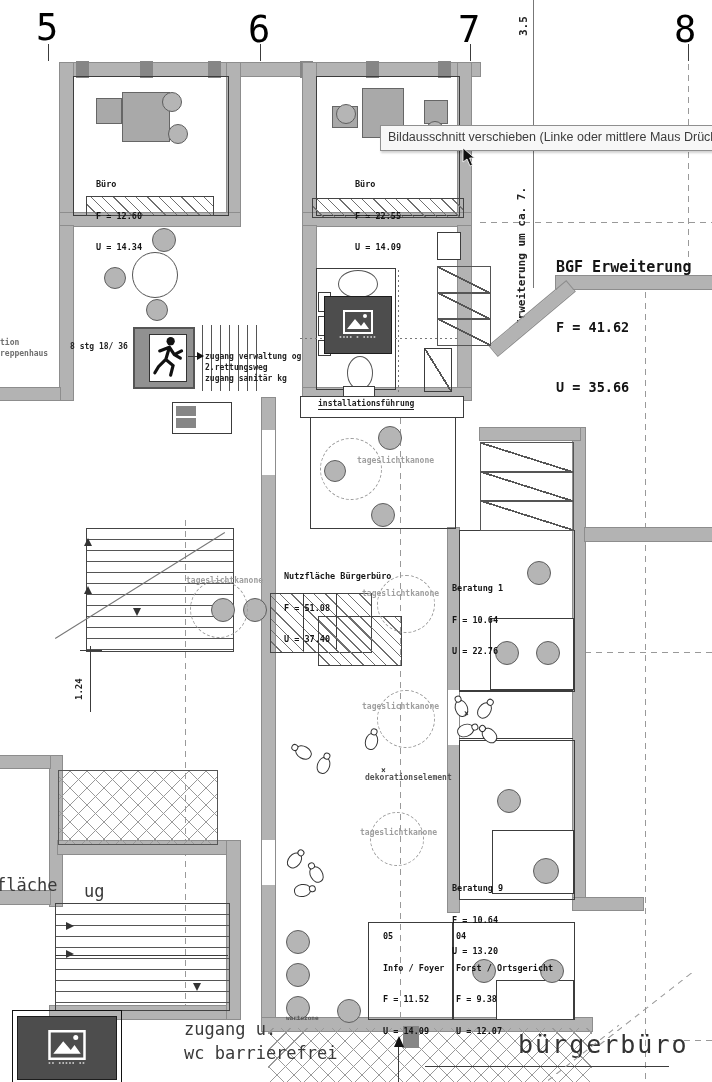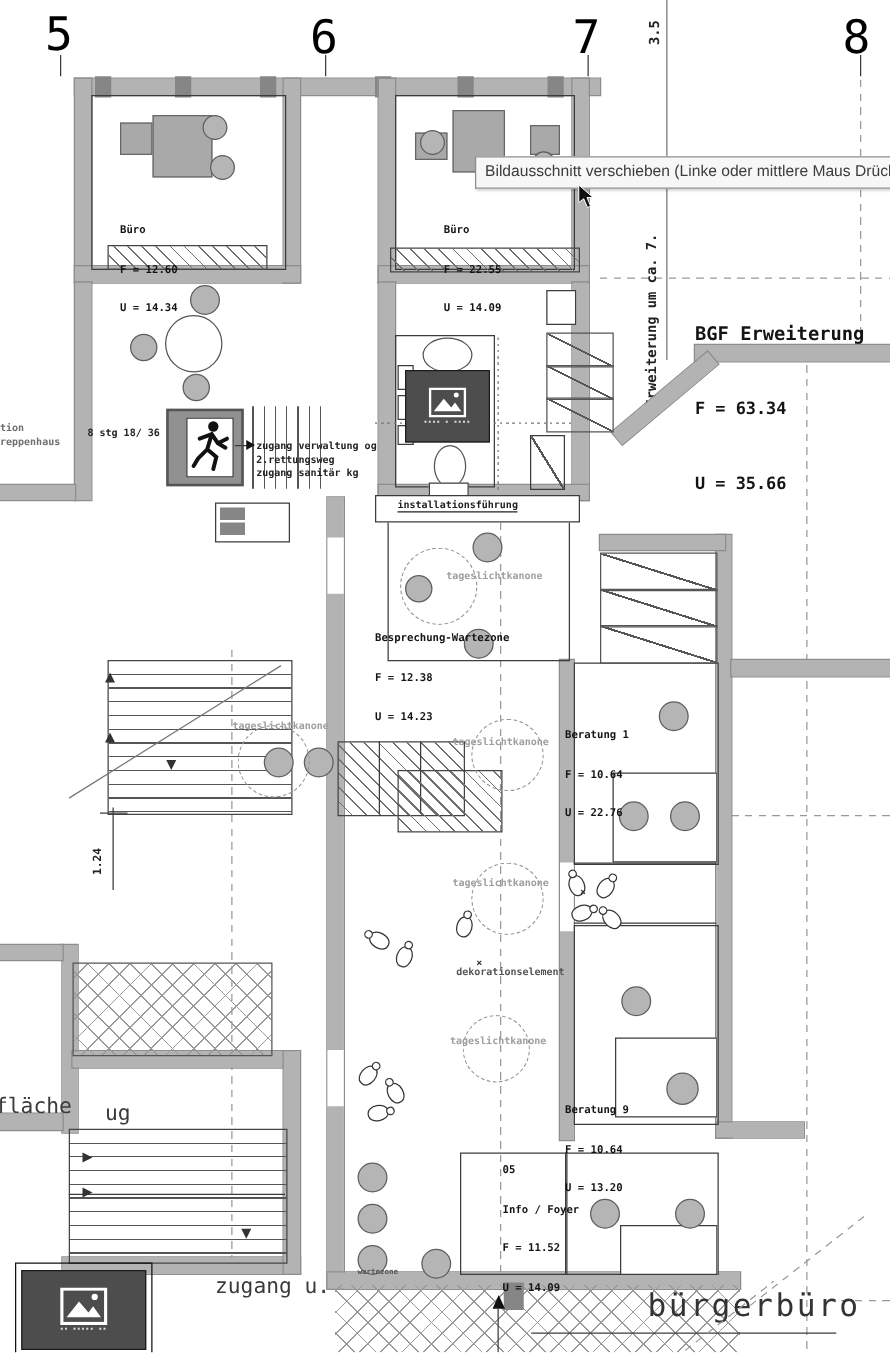--- a/index.html
+++ b/index.html
@@ -244,43 +244,49 @@
     <div>F = 12.60</div>
     <div>U = 14.34</div>
   </div>
   <div class="lbl" style="left:355px;top:158px">
     <div>Büro</div>
     <div>F = 22.55</div>
     <div>U = 14.09</div>
   </div>
   <div class="lbl" style="left:556px;top:217px;font-size:15px;line-height:20px">
     <div>BGF Erweiterung</div>
-    <div style="font-size:13.5px">F = 63.34</div>
+    <div style="font-size:13.5px">F = 41.62</div>
     <div style="font-size:13.5px">U = 35.66</div>
   </div>
-  <div class="lbl" style="left:300px;top:485px">
-    <div>Besprechung-Wartezone</div>
-    <div>F = 12.38</div>
-    <div>U = 14.23</div>
+  <div class="lbl" style="left:284px;top:550px">
+    <div>Nutzfläche Bürgerbüro</div>
+    <div>F = 51.08</div>
+    <div>U = 37.40</div>
   </div>
   <div class="lbl" style="left:452px;top:562px">
     <div>Beratung 1</div>
     <div>F = 10.64</div>
     <div>U = 22.76</div>
   </div>
   <div class="lbl" style="left:452px;top:862px">
     <div>Beratung 9</div>
     <div>F = 10.64</div>
     <div>U = 13.20</div>
   </div>
-  <div class="lbl" style="left:402px;top:910px">
+  <div class="lbl" style="left:383px;top:910px">
     <div>05</div>
     <div>Info / Foyer</div>
     <div>F = 11.52</div>
     <div>U = 14.09</div>
+  </div>
+  <div class="lbl" style="left:456px;top:910px">
+    <div>04</div>
+    <div>Forst / Ortsgericht</div>
+    <div>F = 9.38</div>
+    <div>U = 12.07</div>
   </div>
   <div class="note" style="left:365px;top:773px;color:#555">dekorationselement</div>
   <div class="note" style="left:286px;top:1013px;font-size:6px;color:#555">wartezone</div>
 
   <div class="ln" style="left:90px;top:646px;width:1px;height:66px"></div>
   <div class="ln" style="left:80px;top:650px;width:22px;height:1px"></div>
   <div class="note vert" style="left:74px;top:660px;height:40px;font-size:9px">1.24</div>
 
   <div class="darkbox" style="left:324px;top:296px;width:66px;height:56px">
     <svg width="30" height="24" viewBox="0 0 30 24">
@@ -295,21 +301,22 @@
     <svg width="40" height="30" viewBox="0 0 30 24">
       <rect x="1" y="1" width="28" height="22" fill="none" stroke="#fff" stroke-width="2"></rect>
       <path d="M4 19 L12 9 L18 16 L21 12 L26 19 Z" fill="#fff"></path>
       <circle cx="22" cy="6" r="2" fill="#fff"></circle>
     </svg>
     <div class="cap">▪▪ ▪▪▪▪▪ ▪▪</div>
   </div>
 
   <div class="bigtxt" style="left:84px;top:880px">ug</div>
   <div class="bigtxt" style="left:-4px;top:874px">fläche</div>
-  <div class="bigtxt" style="left:172px;top:1018px">zugang u.</div>
+  <div class="bigtxt" style="left:184px;top:1018px">zugang u.</div>
+  <div class="bigtxt" style="left:184px;top:1042px">wc barrierefrei</div>
   <div class="bigtxt" style="left:518px;top:1034px;font-size:25px;letter-spacing:2px;color:#333">bürgerbüro</div>
   <div class="ln" style="left:425px;top:1066px;width:244px;height:1px"></div>
   <div class="tri" style="left:394px;top:1036px;border-left:5px solid transparent;border-right:5px solid transparent;border-bottom:11px solid #111"></div>
   <div class="ln" style="left:398px;top:1047px;width:1px;height:35px"></div>
   <div class="dashh" style="left:600px;top:1044px;width:120px;transform:rotate(-38deg);transform-origin:left"></div>
   <div class="dashh" style="left:548px;top:1080px;width:90px;transform:rotate(-38deg);transform-origin:left"></div>
 
   <div class="tooltip">Bildausschnitt verschieben (Linke oder mittlere Maus Drücken-</div>
   <svg class="a" style="left:462px;top:147px;z-index:60" width="14" height="20" viewBox="0 0 14 20">
     <path d="M1 1 L1 15 L5 12 L8 19 L10.5 18 L7.6 11 L12.5 11 Z" fill="#111" stroke="#fff" stroke-width="0.8"></path>

